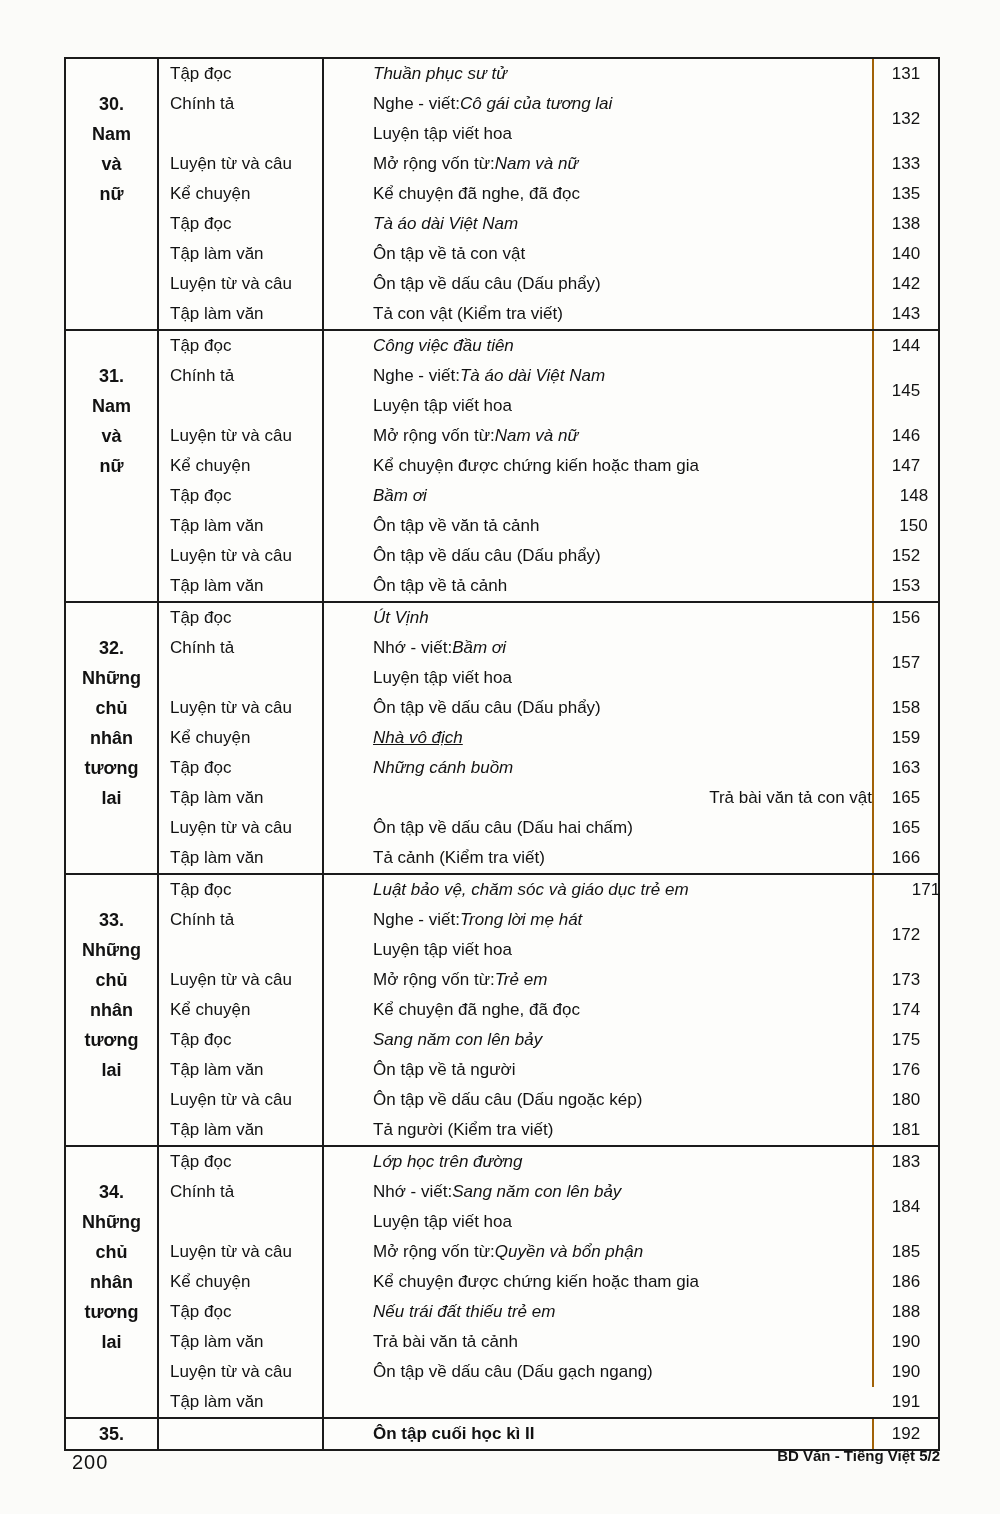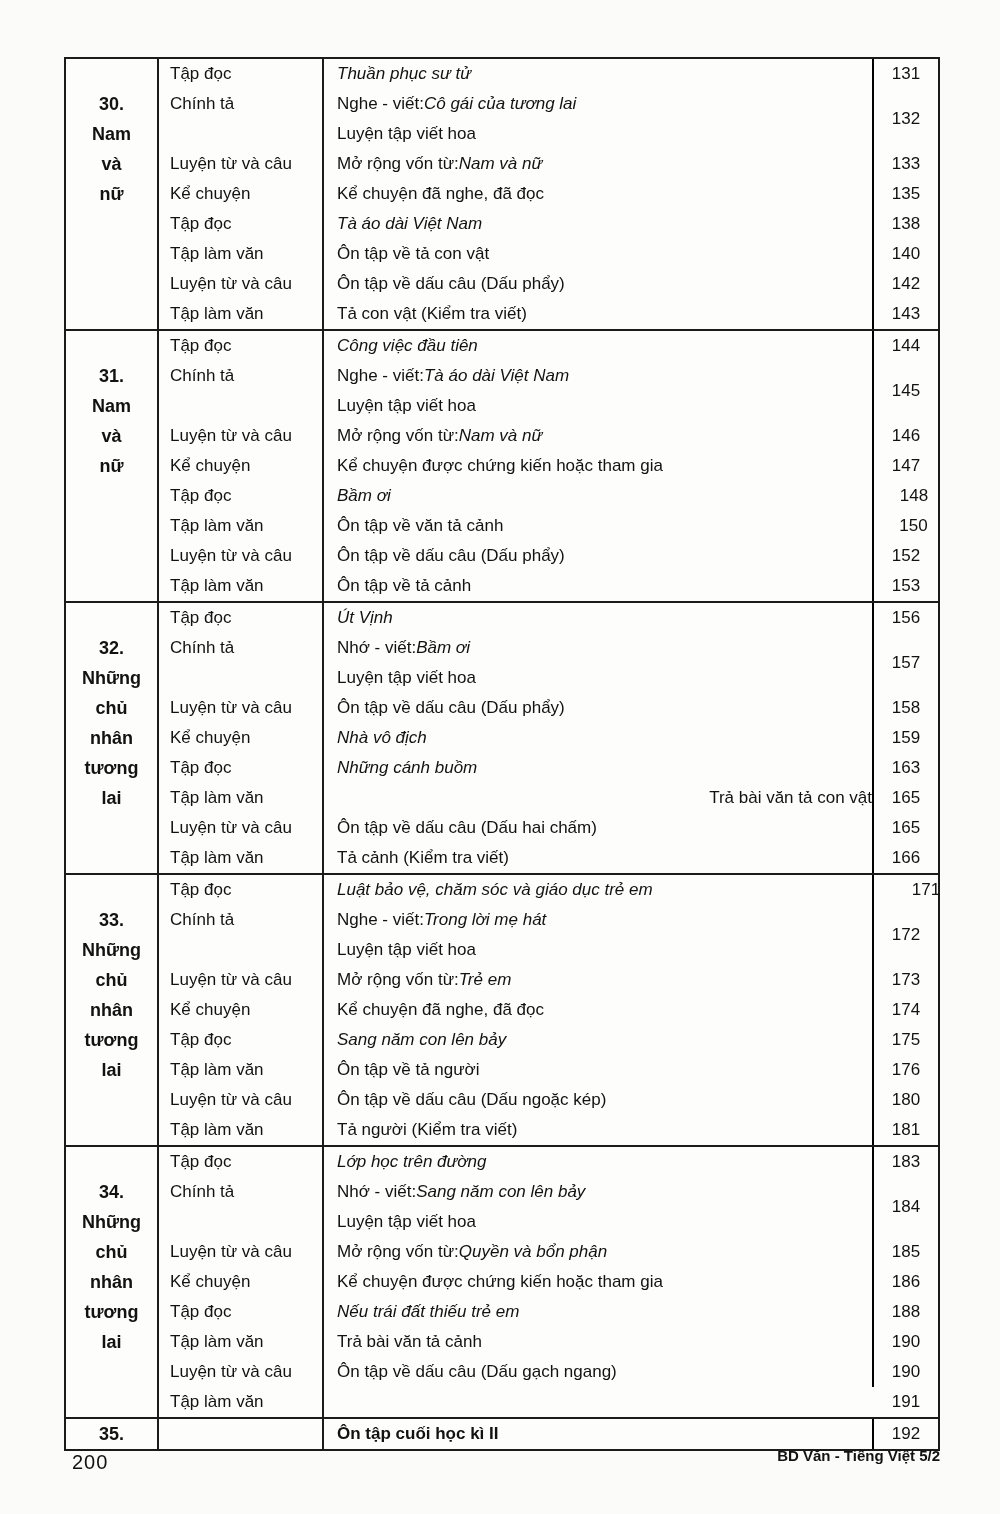--- a/index.html
+++ b/index.html
@@ -40,27 +40,28 @@
     border-right:2px solid #1b1b1b;
     display:flex;align-items:center;
     padding-left:11px;
     font-size:17px;
     box-sizing:border-box;
     white-space:nowrap;
     overflow:hidden;
   }
   .title-cell{
     grid-column:3;
-    border-right:2px solid #000000;
+    border-right:2px solid #a16207;
     display:flex;align-items:center;
     padding-left:13px;
     font-size:17px;
     box-sizing:border-box;
     white-space:nowrap;
     overflow:hidden;
+    margin-left:36px;
   }
   .page-cell{
     grid-column:4;
     display:flex;align-items:center;justify-content:center;
     font-size:17px;
     box-sizing:border-box;
   }
   .it{font-style:italic;}
   .b{font-weight:700;}
   .pre{font-style:normal;}
@@ -211,21 +212,21 @@
         <div class="subject-cell" style="grid-row: 3;"></div>
         <div class="title-cell" style="grid-row: 3;">
           <span class="">Luyện tập viết hoa</span>
         </div>
         <div class="subject-cell" style="grid-row: 4;">Luyện từ và câu</div>
         <div class="title-cell" style="grid-row: 4;">
           <span class="">Ôn tập về dấu câu (Dấu phẩy)</span>
         </div>
         <div class="page-cell" style="grid-row: 4 / span 1;">158</div>
         <div class="subject-cell" style="grid-row: 5;">Kể chuyện</div>
-        <div class="title-cell" style="grid-row: 5;">
+        <div class="title-cell" style="grid-row: 5; text-decoration: underline;">
           <span class="it">Nhà vô địch</span>
         </div>
         <div class="page-cell" style="grid-row: 5 / span 1;">159</div>
         <div class="subject-cell" style="grid-row: 6;">Tập đọc</div>
         <div class="title-cell" style="grid-row: 6;">
           <span class="it">Những cánh buồm</span>
         </div>
         <div class="page-cell" style="grid-row: 6 / span 1;">163</div>
         <div class="subject-cell" style="grid-row: 7;">Tập làm văn</div>
         <div class="title-cell" style="grid-row: 7; justify-content: flex-end;">

